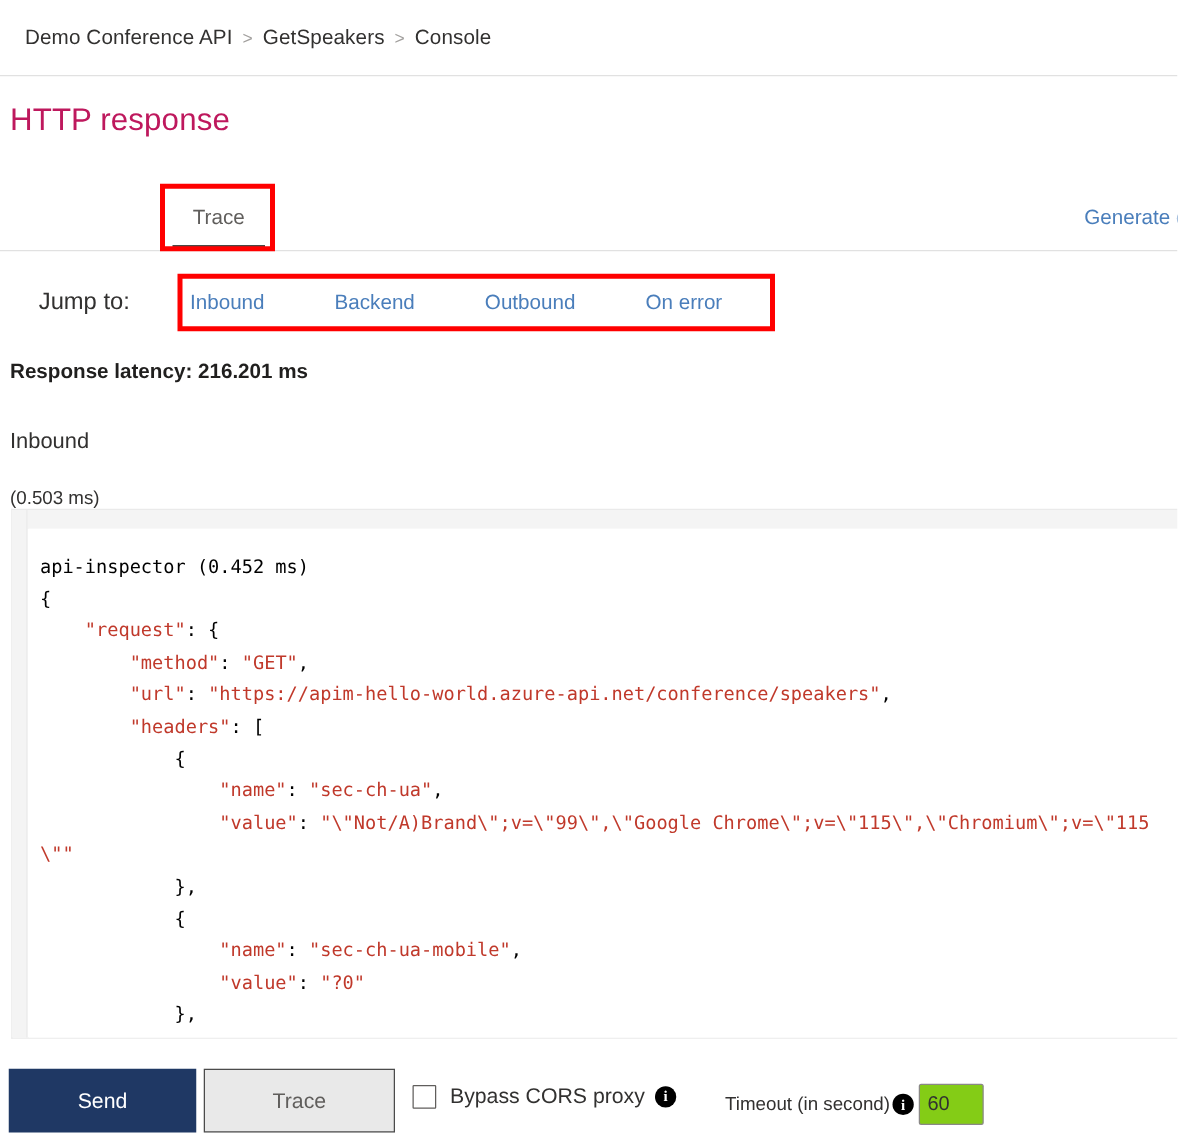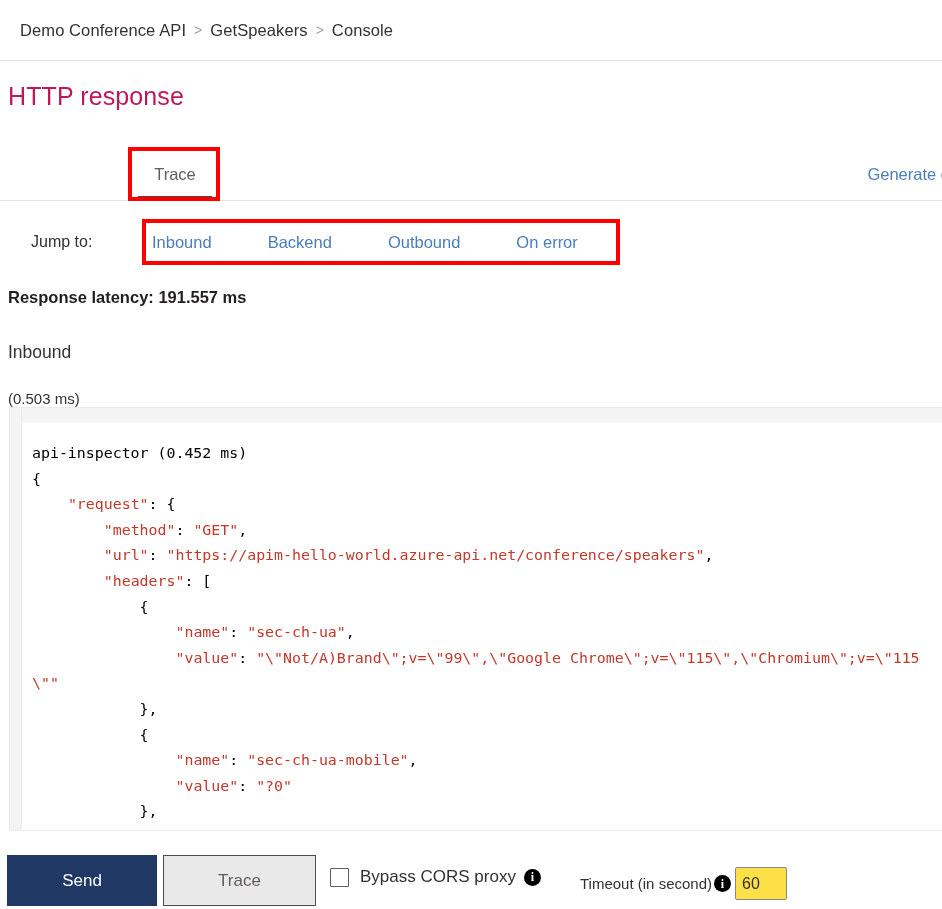--- a/index.html
+++ b/index.html
@@ -118,21 +118,21 @@
     position: absolute;
     left: 0; top: 219px;
     width: 942px;
     height: 46px;
     display: flex;
     align-items: center;
   }
   .jumpto-label {
     position: absolute;
     left: 31px;
-    font-size: 16px;
+    font-size: 19px;
     color: #323130;
   }
   .jumpto-links {
     position: absolute;
     left: 152px;
     top: 0;
     height: 46px;
     display: flex;
     align-items: center;
   }
@@ -296,21 +296,21 @@
   .timeout-input {
     width: 52px;
     height: 33px;
     margin-left: 4px;
     border: 1px solid #8a8886;
     border-radius: 2px;
     font-family: inherit;
     font-size: 16px;
     color: #323130;
     padding: 0 6px;
-    background: #fde047;
+    background: #84cc16;
   }
 </style>
 </head>
 <body>
 
 <div class="breadcrumb">
   <span class="crumb crumb-link">Demo Conference API</span>
   <span class="crumb-sep">&gt;</span>
   <span class="crumb crumb-link">GetSpeakers</span>
   <span class="crumb-sep">&gt;</span>
@@ -330,21 +330,21 @@
     <span class="jump-link">Inbound</span>
     <span class="jump-link">Backend</span>
     <span class="jump-link">Outbound</span>
     <span class="jump-link">On error</span>
   </span>
 </div>
 
 <div class="annot annot-trace-tab"></div>
 <div class="annot annot-jumpto"></div>
 
-<div class="latency">Response latency: 191.557 ms</div>
+<div class="latency">Response latency: 216.201 ms</div>
 
 <div class="section-heading">Inbound</div>
 <div class="section-time">(0.503 ms)</div>
 
 <div class="code-wrap">
   <div class="code-topband"></div>
   <div class="code-gutter"></div>
   <pre class="code"><span class="p">api-inspector (0.452 ms)</span>
 <span class="p">{</span>
 <span class="p">    </span><span class="k">"request"</span><span class="p">: {</span>

